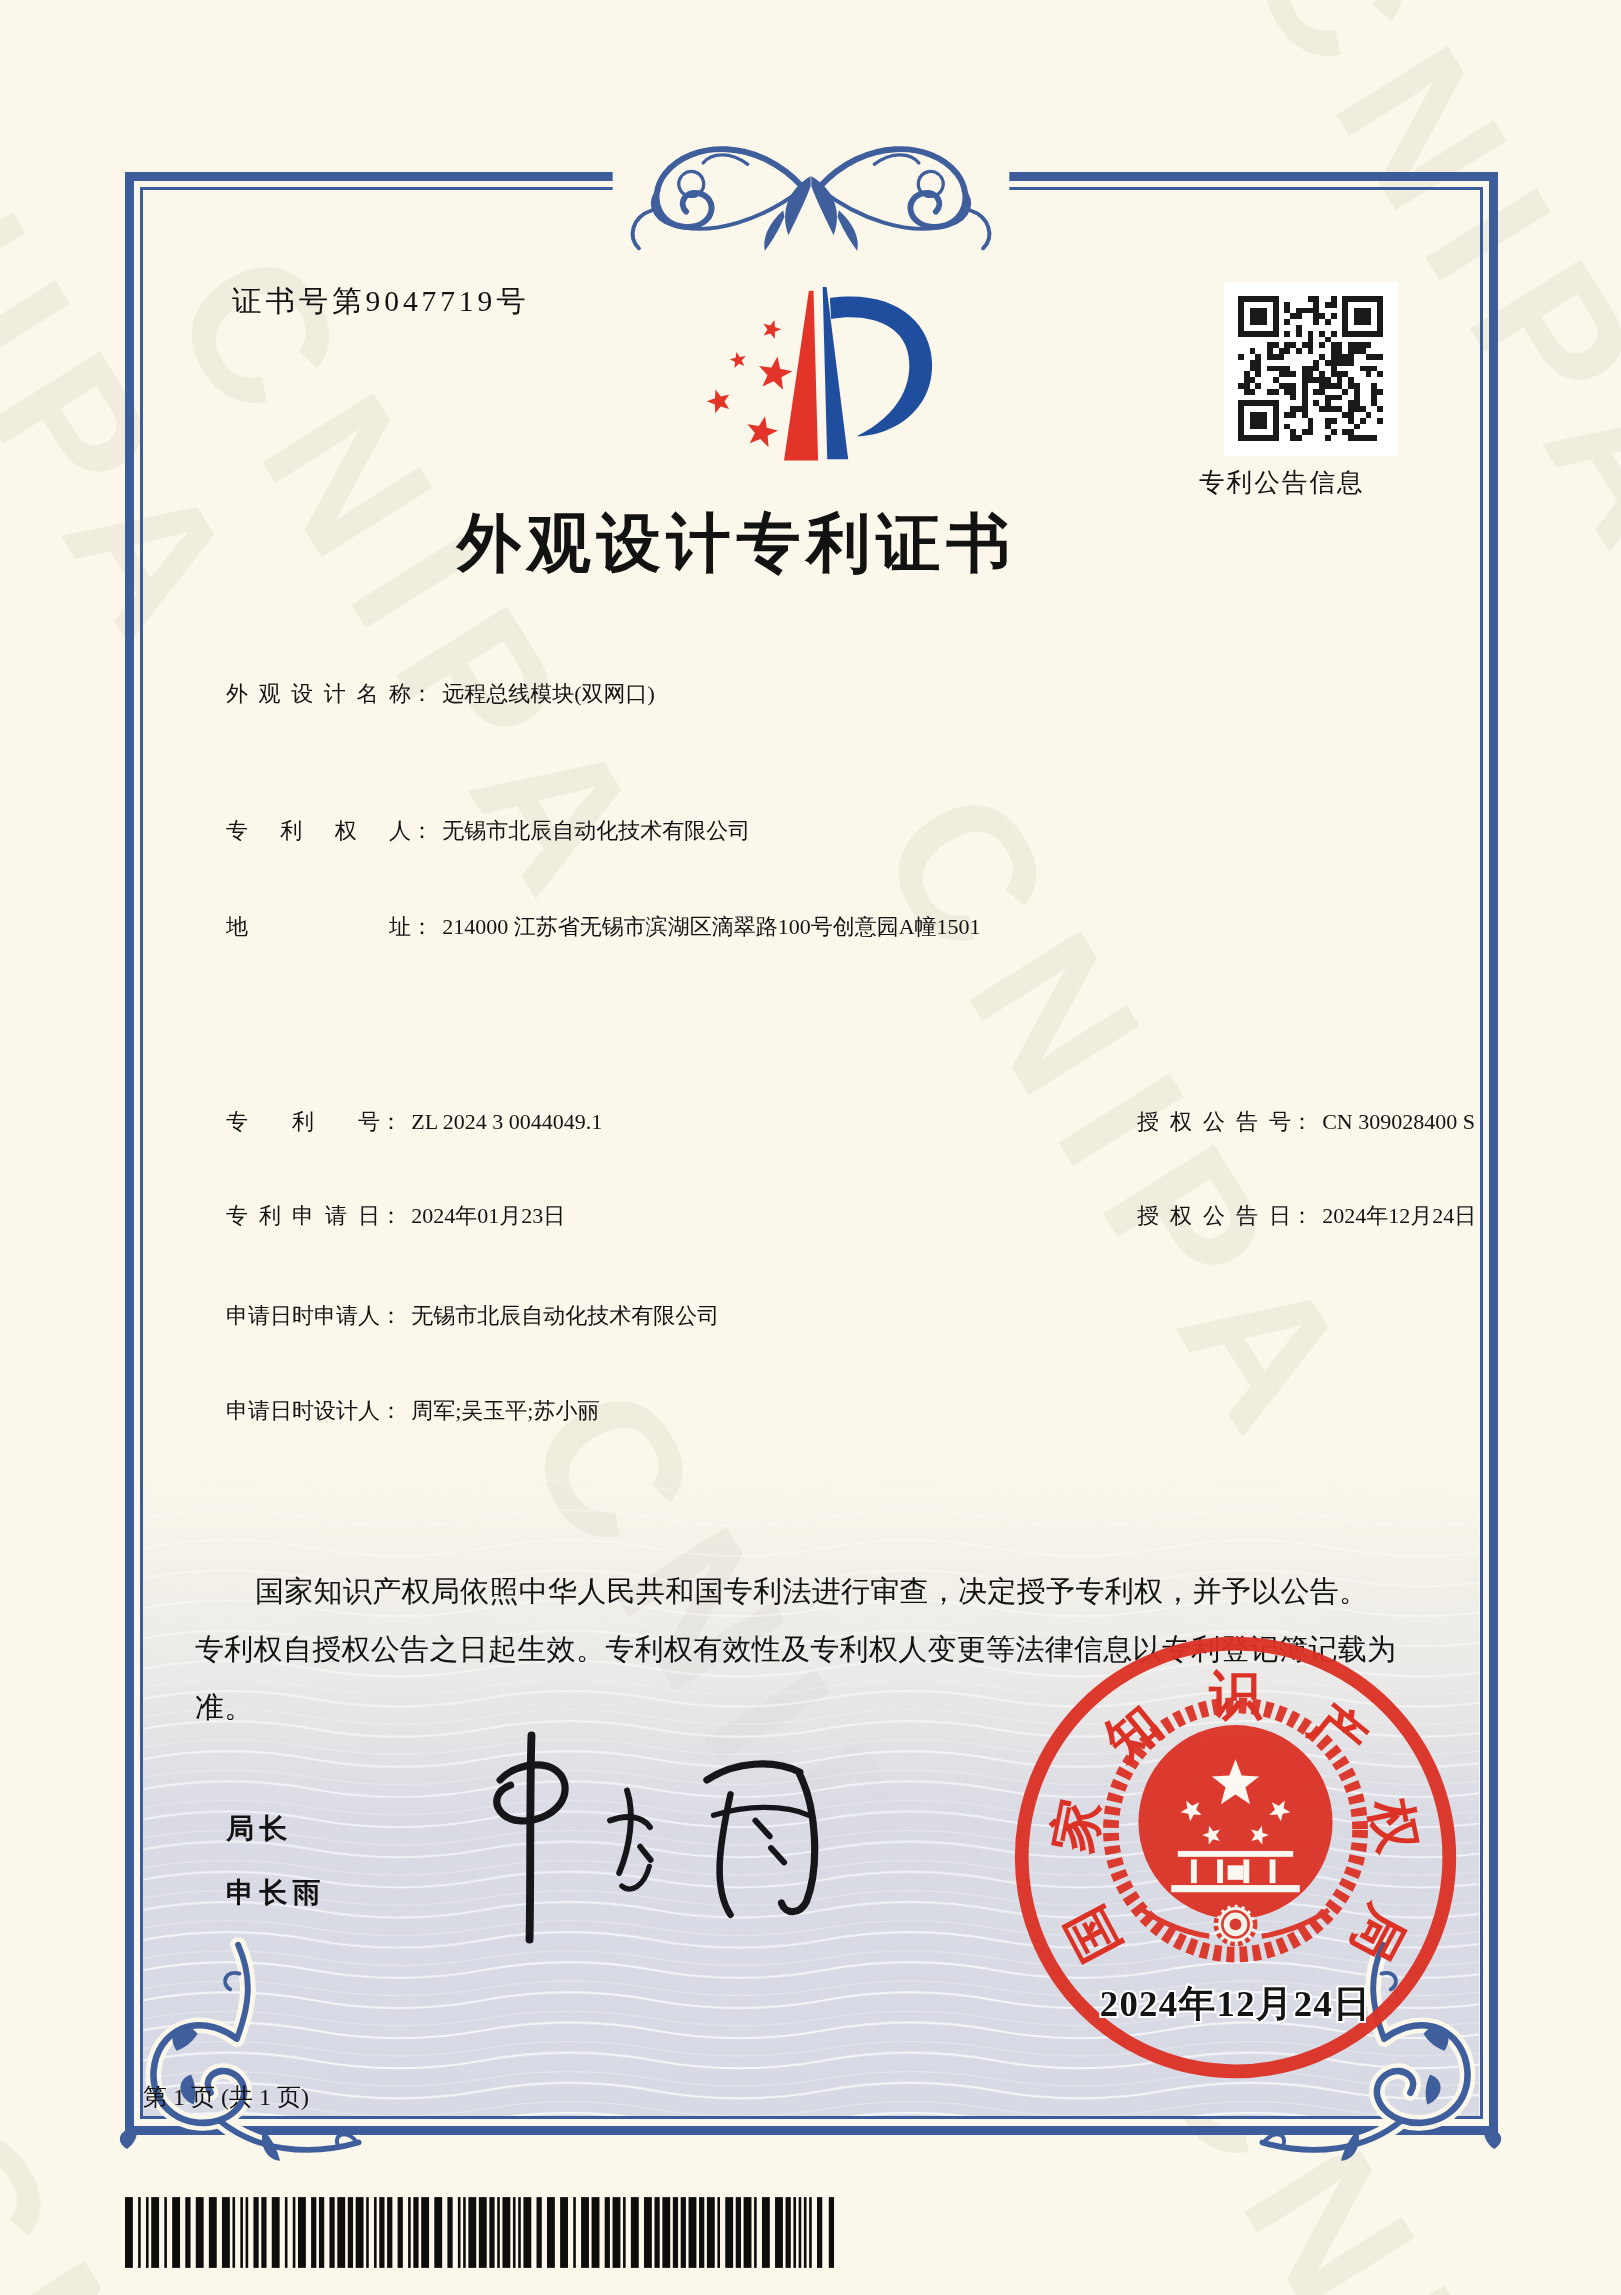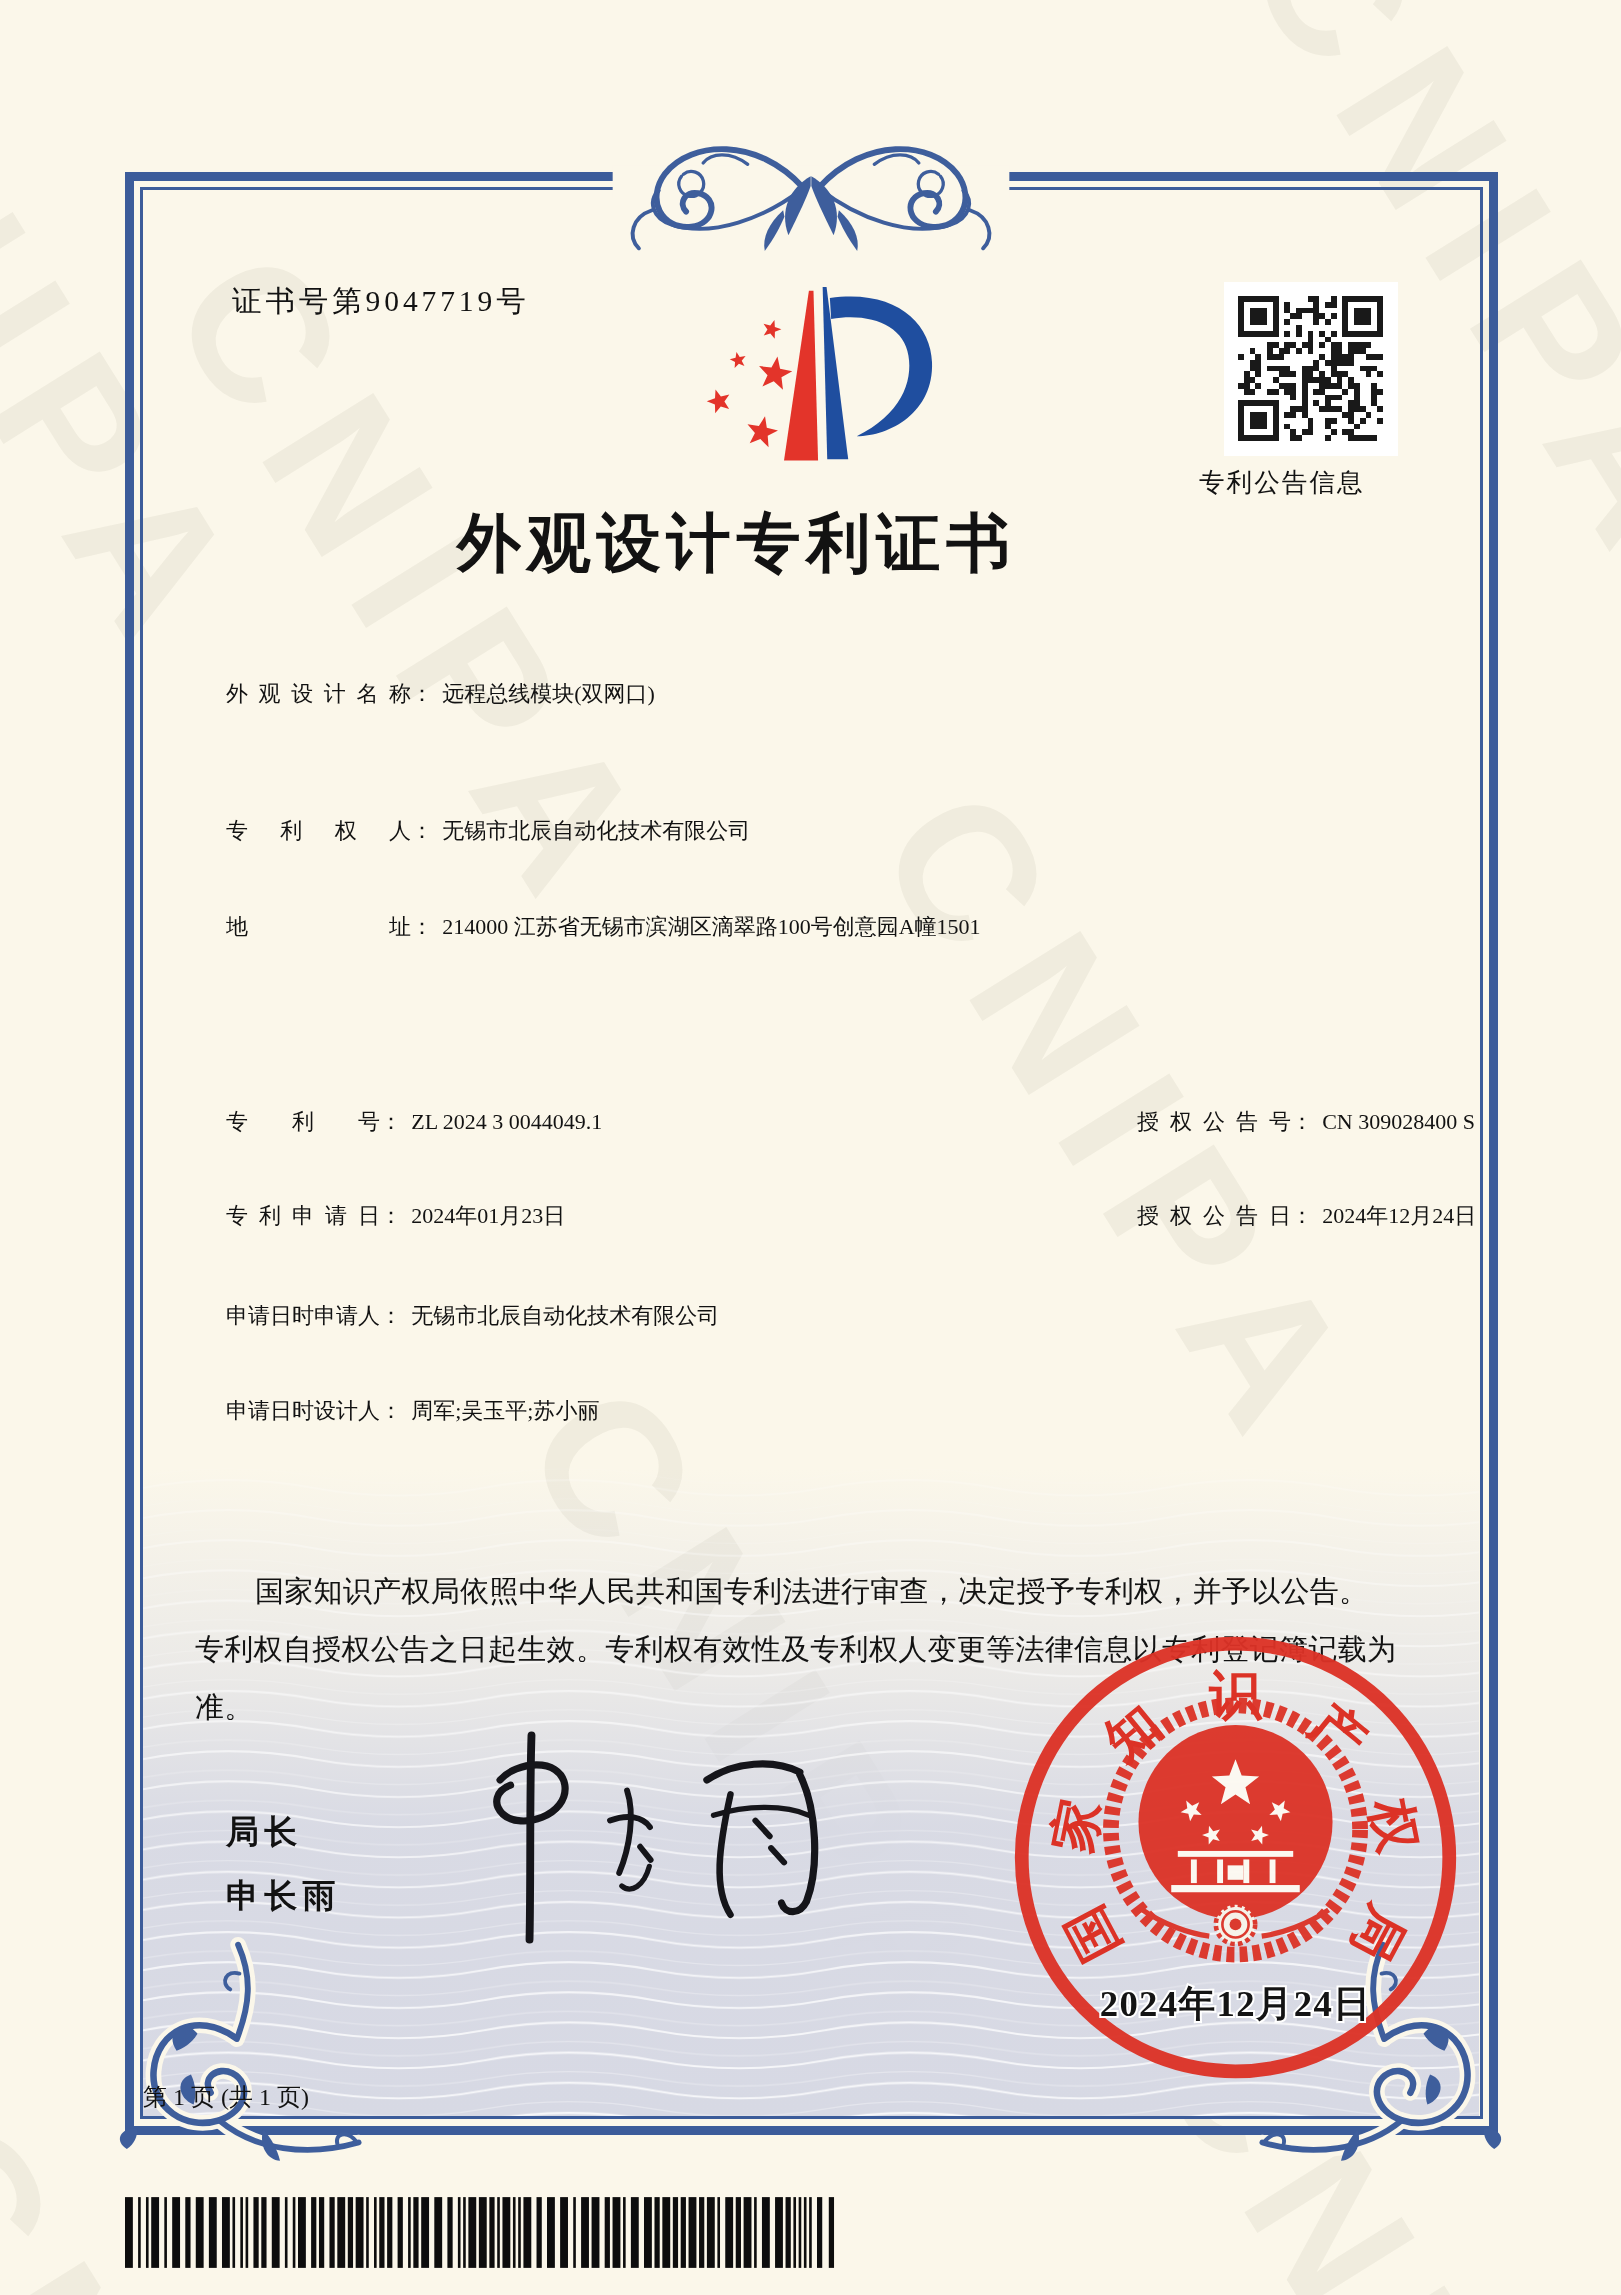--- a/index.html
+++ b/index.html
@@ -25,21 +25,21 @@
   #title{left:143px;top:500px;width:1187px;text-align:center;font-size:64px;
          font-weight:700;letter-spacing:5.9px;}
   .row{position:absolute;left:226px;font-size:22px;white-space:nowrap;z-index:5;}
   .lbl{display:inline-block;text-align:justify;text-align-last:justify;}
   .w6{width:185px;} .w5{width:154px;}
   .colon{margin-right:9.2px;}
   .cell2{position:absolute;left:911px;top:0;white-space:nowrap;}
   #statement{left:195px;top:1562px;width:1237px;font-size:29px;line-height:58px;z-index:5;}
   #statement .st1{text-indent:60px;letter-spacing:0.3px;}
   #statement .st2{letter-spacing:0.3px;}
-  .sig-label{position:absolute;left:226px;font-size:33px;font-weight:700;letter-spacing:5.2px;
+  .sig-label{position:absolute;left:226px;font-size:28px;font-weight:700;letter-spacing:5.2px;
       font-family:"Liberation Sans","DejaVu Sans",sans-serif;z-index:5;}
   #footer{left:143px;top:2081px;width:1336px;text-align:left;font-size:24px;z-index:5;}
   svg text{font-family:"Liberation Serif","DejaVu Serif",serif;}
 </style>
 </head>
 <body>
 
 <div class="page">
 
   <div class="wm" style="left:-92px;top:-39px">CNIPA</div>

